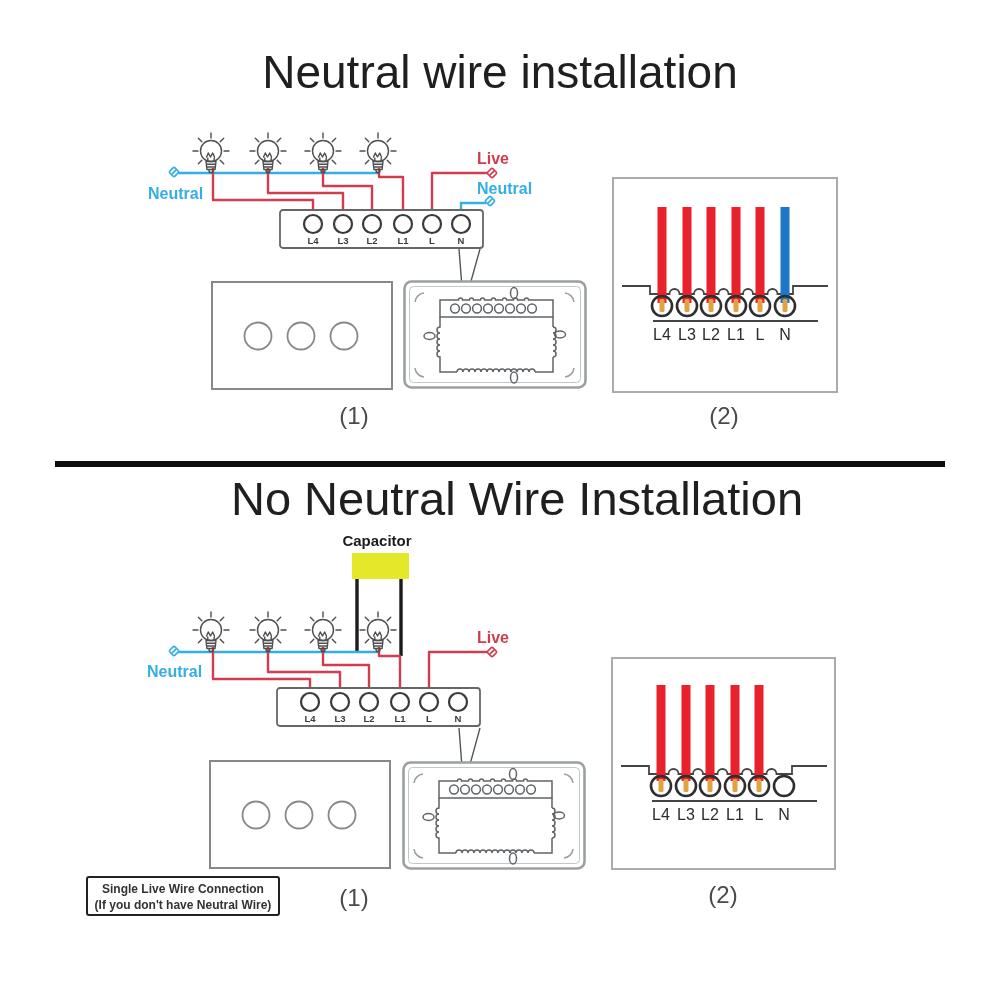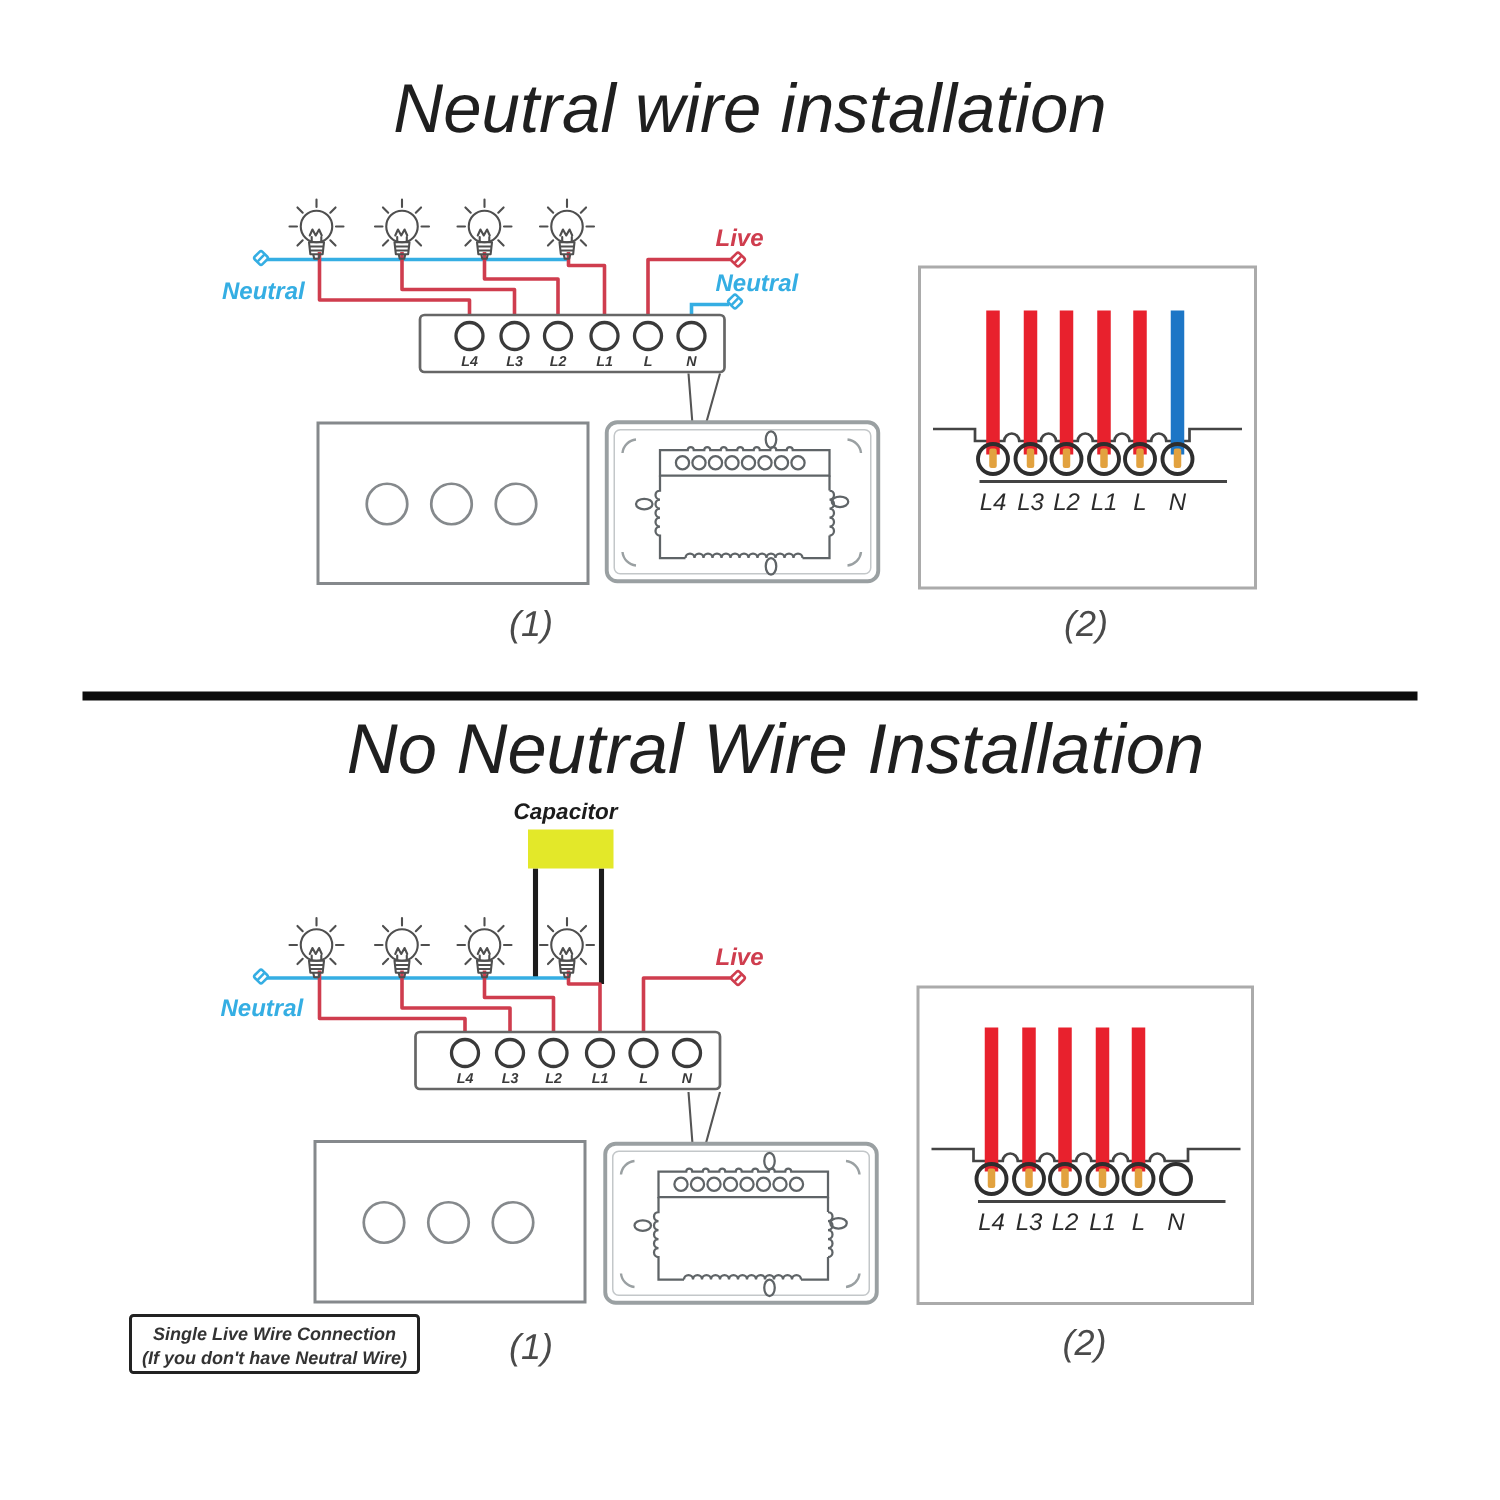--- a/index.html
+++ b/index.html
@@ -1,17 +1,17 @@
 <!DOCTYPE html>
 <html><head>
 <meta charset="utf-8">
 <style>
   html,body{margin:0;padding:0;background:#ffffff;}
   #stage{position:relative;width:1000px;height:1000px;background:#ffffff;overflow:hidden;
-         font-family:"Liberation Sans", sans-serif;font-style:italic;}
+         font-family:"Liberation Sans", sans-serif;}
   svg{display:block;}
   text{font-family:"Liberation Sans", sans-serif;}
   .title{font-size:46px;fill:#1f1f1f;}
   .title2{font-size:47px;fill:#1f1f1f;}
   .wirelabel{font-size:16px;font-weight:700;}
   .blue{fill:#35aee3;}
   .red{fill:#cf3d4e;}
   .figlabel{font-size:24px;fill:#4a4a4a;}
   .caplabel{font-size:15px;font-weight:700;fill:#1c1c1c;}
   .blocklabel{font-size:9.5px;font-weight:700;fill:#3a3a3a;}

